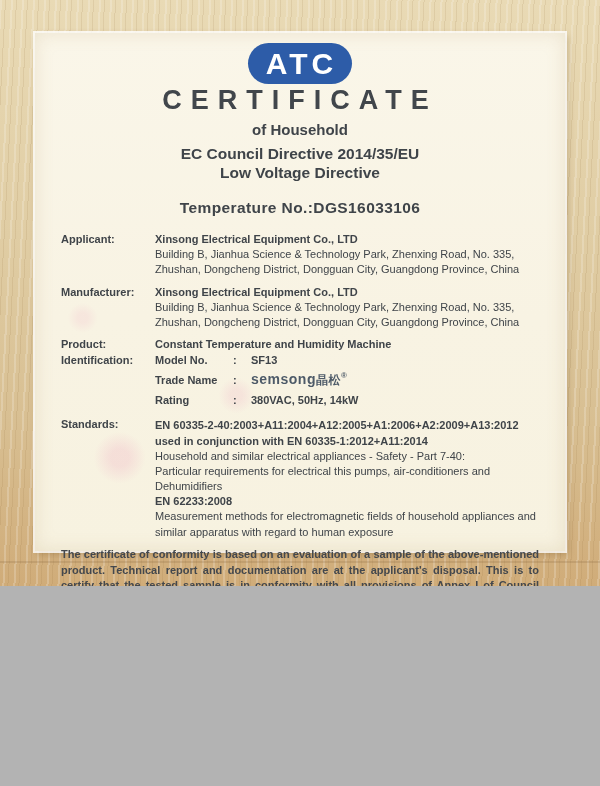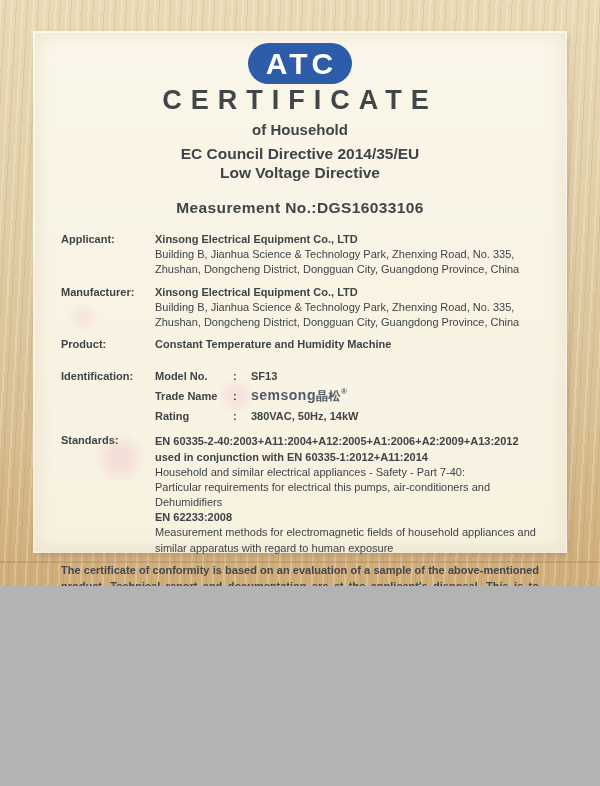--- a/index.html
+++ b/index.html
@@ -94,41 +94,41 @@
 <div class="window">
   <div class="paper">
 
     <div class="logo-pill">
       <span>ATC</span>
     </div>
     <div class="title">CERTIFICATE</div>
     <div class="subtitle">of Household</div>
     <div class="directive">EC Council Directive 2014/35/EU</div>
     <div class="directive2">Low Voltage Directive</div>
-    <div class="registration">Measurement No.:DGS16033106</div>
+    <div class="registration">Temperature No.:DGS16033106</div>
 
     <div class="info">
 
       <div class="row">
         <div class="row-label">Applicant:</div>
         <div class="row-body">
           <div class="co-name">Xinsong Electrical Equipment Co., LTD</div>
           <div class="co-addr">Building B, Jianhua Science &amp; Technology Park, Zhenxing Road, No. 335, Zhushan, Dongcheng District, Dongguan City, Guangdong Province, China</div>
         </div>
       </div>
 
       <div class="row">
         <div class="row-label">Manufacturer:</div>
         <div class="row-body">
           <div class="co-name">Xinsong Electrical Equipment Co., LTD</div>
           <div class="co-addr">Building B, Jianhua Science &amp; Technology Park, Zhenxing Road, No. 335, Zhushan, Dongcheng District, Dongguan City, Guangdong Province, China</div>
         </div>
       </div>
 
-      <div class="row" style="margin-bottom:20px;">
+      <div class="row" style="margin-bottom:4px;">
         <div class="row-label">Product:</div>
         <div class="row-body product-val">Constant Temperature and Humidity Machine</div>
       </div>
 
       <div class="row" style="margin-bottom:7px;">
         <div class="row-label">Identification:</div>
         <div class="row-body">
           <div class="id-item">
             <span class="id-key">Model No.</span>
             <span class="id-colon">:</span>

